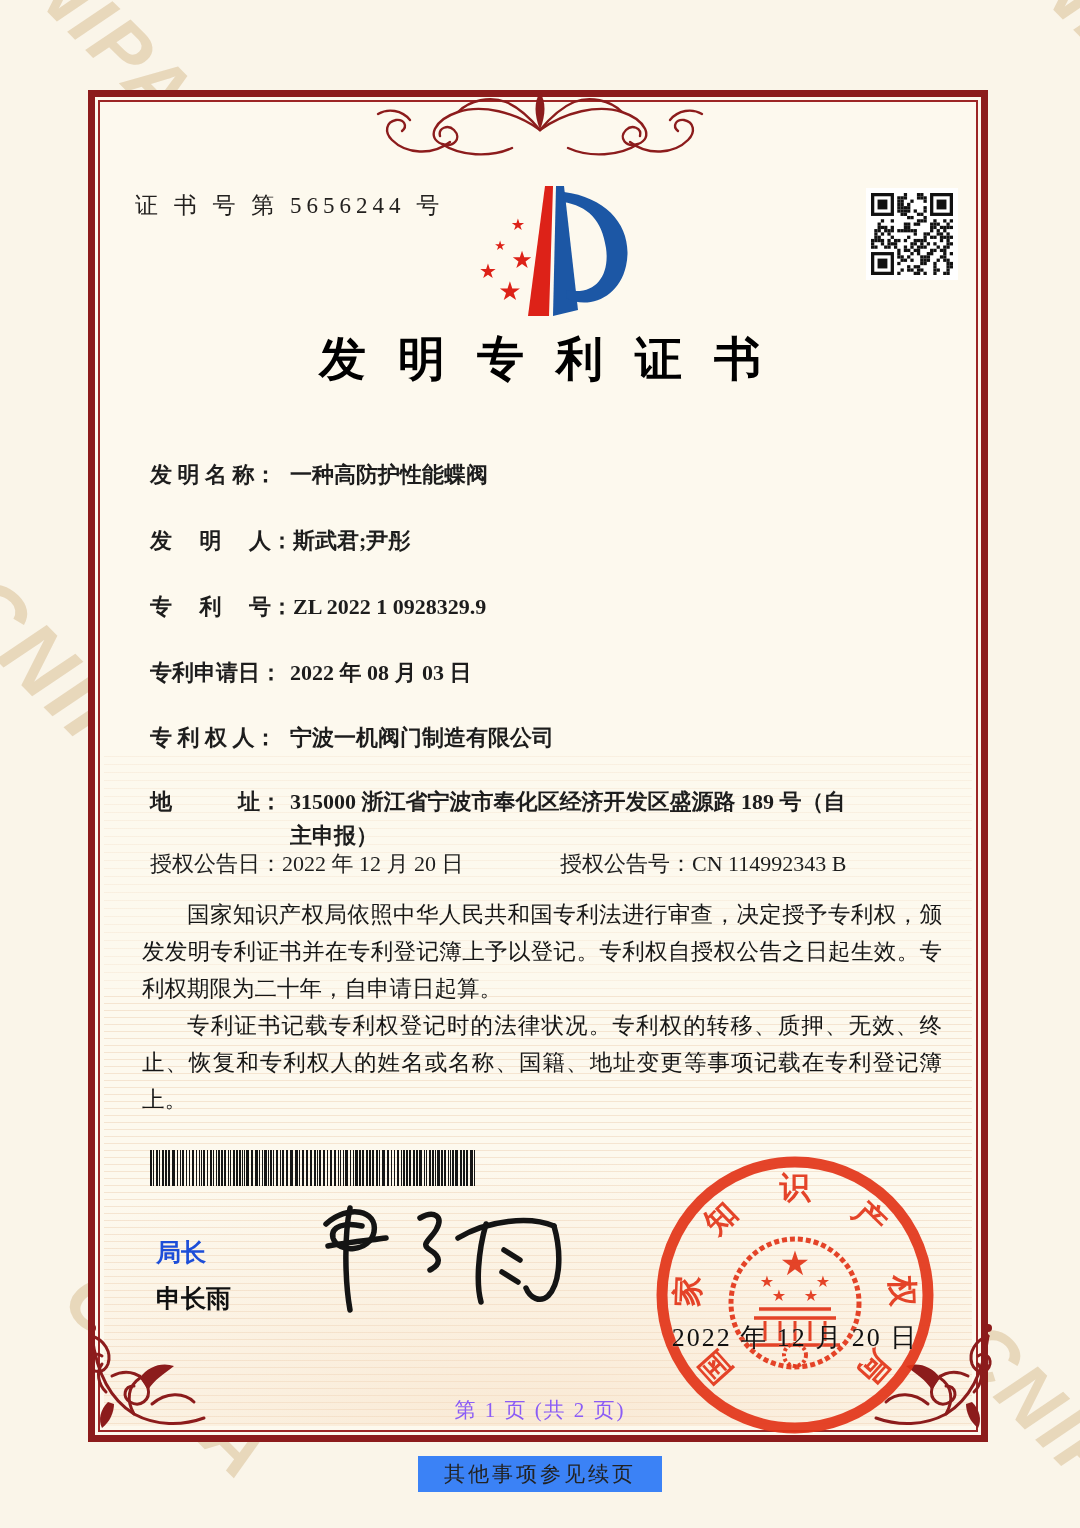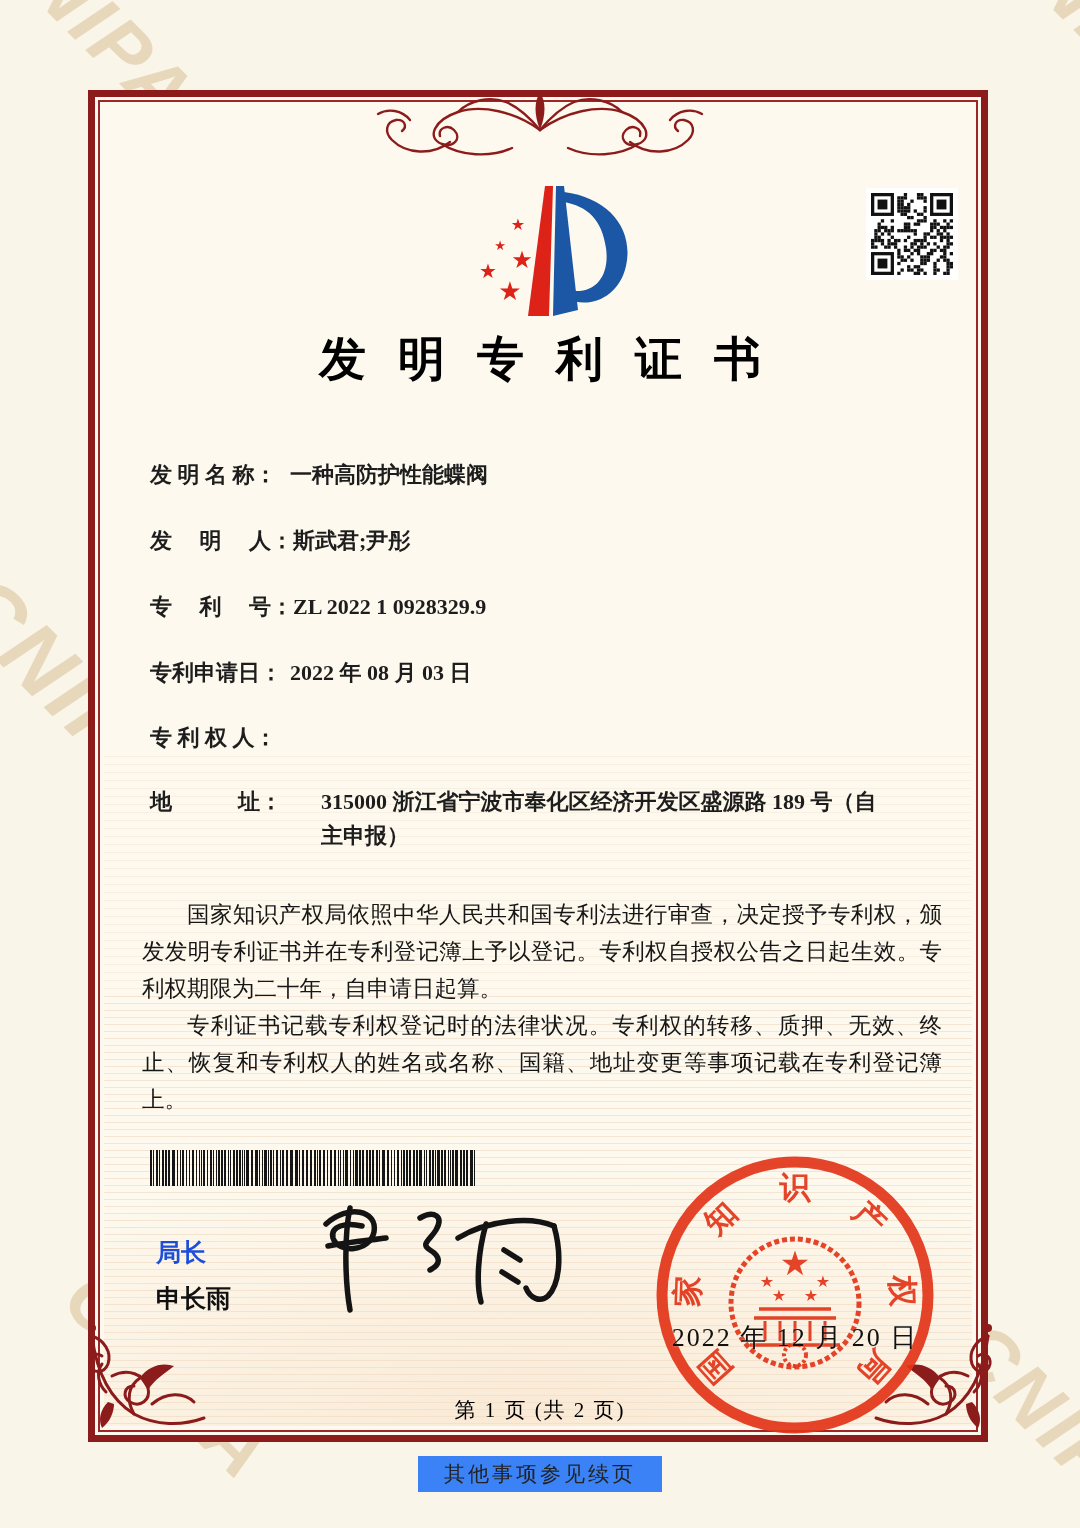--- a/index.html
+++ b/index.html
@@ -80,21 +80,21 @@
     font-size:47px; font-weight:bold;
     letter-spacing:32px; text-indent:32px;
     color:#000000;
   }
 
   
   .field-row { position:absolute; left:150px; width:730px; display:flex; font-size:22px; line-height:34px;font-weight:bold; }
   .field-label { flex:0 0 140px; white-space:nowrap; }
   .field-value { flex:0 1 560px; }
   .fr0 { top:458px; } .fr1 { top:524px; } .fr2 { top:590px; }
-  .fr3 { top:656px; } .fr4 { top:721px; } .fr5 { top:785px;gap:31px; }
+  .fr3 { top:656px; } .fr4 { top:721px; } .fr5 { top:785px; }
   .grant-row { position:absolute; left:150px; top:849px; width:780px; font-size:22px; display:flex; }
   .grant-pair { white-space:nowrap; }
   .grant-pair.second { position:absolute; left:410px; }
 
   
   .body-text {
     position:absolute; left:142px; top:896px; width:800px;
     font-size:22.5px; line-height:37px; text-align:justify; color:#161616;
   }
   .body-text p { text-indent:2em; }
@@ -120,21 +120,21 @@
   }
   .seal-date {
     position:absolute; left:-12px; top:168px; width:310px;
     font-size:26px; color:#111; letter-spacing:2px; text-align:center;
     text-shadow:0 0 2px rgba(253,249,238,.6);
   }
 
   
   .page-info {
     position:absolute; left:0; top:1396px; width:1080px;
-    text-align:center; font-size:21px; color:#000000; letter-spacing:2px;
+    text-align:center; font-size:21px; color:#8b5cf6; letter-spacing:2px;
   }
   .continuation {
     position:absolute; left:0; top:1456px; width:1080px; text-align:center;
   }
   .continuation span {
     display:inline-block; background:#3b82f6; padding:4px 26px;
     font-size:21px; letter-spacing:3px; color:#222;
   }
 </style>
 </head>
@@ -196,20 +196,21 @@
       <path d="M70,98 C84,86 102,86 112,96"></path>
       <path d="M24,86 C16,78 14,66 20,58"></path>
     </g>
     <g fill="#8c1c1c">
       <path d="M58,72 C66,60 80,56 92,60 C82,68 72,74 66,84 Z"></path>
       <path d="M26,96 C18,104 16,114 20,122 C28,116 32,106 32,98 Z"></path>
       <circle cx="10" cy="22" r="4"></circle>
     </g>
   </svg>
 
+  <div class="cert-no">证 书 号 第 5656244 号</div>
 
   <svg class="logo" viewBox="0 0 200 140">
     <path d="M93,8 L101,8 L97,138 L76,138 Z" fill="#dd2218"></path>
     <path d="M104,8 L112,8 L126,132 L101,138 Z" fill="#1c57a5"></path>
     <path d="M112,14 C158,20 182,52 174,88 C167,120 136,132 114,120 L115,112
              C143,118 158,98 154,70 C150,42 136,28 111,24 Z" fill="#1c57a5"></path>
     <g fill="#dd2218" font-family="'DejaVu Sans',sans-serif" text-anchor="middle">
       <text x="66" y="52" font-size="16">★</text>
       <text x="48" y="72" font-size="13">★</text>
       <text x="70" y="90" font-size="24">★</text>
@@ -443,24 +444,29 @@
   <div class="field-row fr2">
     <span class="field-label">专　 利　 号：</span>
     <span class="field-value">ZL 2022 1 0928329.9</span>
   </div>
   <div class="field-row fr3">
     <span class="field-label">专利申请日：</span>
     <span class="field-value">2022 年 08 月 03 日</span>
   </div>
   <div class="field-row fr4">
     <span class="field-label">专 利 权 人：</span>
+    <span class="field-value">宁波一机阀门制造有限公司</span>
   </div>
   <div class="field-row fr5">
     <span class="field-label">地　　　址：</span>
     <span class="field-value">315000 浙江省宁波市奉化区经济开发区盛源路 189 号（自主申报）</span>
+  </div>
+  <div class="grant-row">
+    <span class="grant-pair"><span>授权公告日：</span><span>2022 年 12 月 20 日</span></span>
+    <span class="grant-pair second"><span>授权公告号：</span><span>CN 114992343 B</span></span>
   </div>
 
   <div class="body-text">
     <p>国家知识产权局依照中华人民共和国专利法进行审查，决定授予专利权，颁发发明专利证书并在专利登记簿上予以登记。专利权自授权公告之日起生效。专利权期限为二十年，自申请日起算。</p>
     <p>专利证书记载专利权登记时的法律状况。专利权的转移、质押、无效、终止、恢复和专利权人的姓名或名称、国籍、地址变更等事项记载在专利登记簿上。</p>
   </div>
 
   <div class="barcode">
       <svg id="bc-svg" viewBox="0 0 330 36" preserveAspectRatio="none">
         <g fill="#151515">

